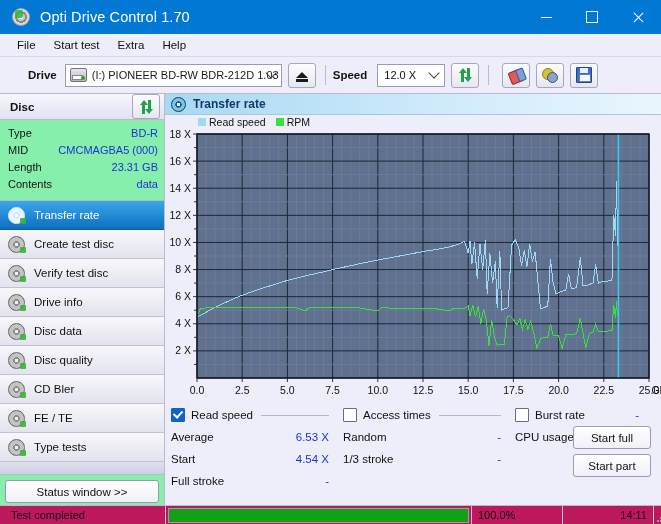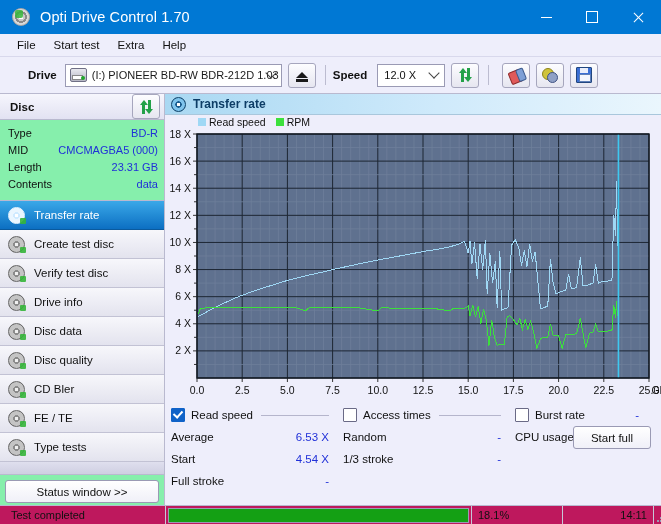--- a/index.html
+++ b/index.html
@@ -560,30 +560,31 @@
         <div class="st-row">
           <div class="st-col c2">
             <span class="st-k">Full stroke</span>
             <span class="st-v">-</span>
           </div>
           <div class="st-col c3"></div>
         </div>
 
         <div class="btns-col" style="top:26px;">
           <div class="act-btn">Start full</div>
+          <div class="act-btn">Start part</div>
         </div>
       </div>
     </div>
   </div>
 
   <div class="statusbar">
     <div class="sb-cell sb-text">Test completed</div>
     <div class="sb-cell sb-prog">
       <div class="prog-track">
         <div class="prog-fill" id="prog-fill" style="width: 100%; background: rgb(20, 160, 20);"></div>
       </div>
     </div>
-    <div class="sb-cell sb-pct">18.1%</div>
+    <div class="sb-cell sb-pct">100.0%</div>
     <div class="sb-cell sb-time">14:11</div>
     <div class="sb-grip"></div>
   </div>
 
 </div>
 
 </body></html>

